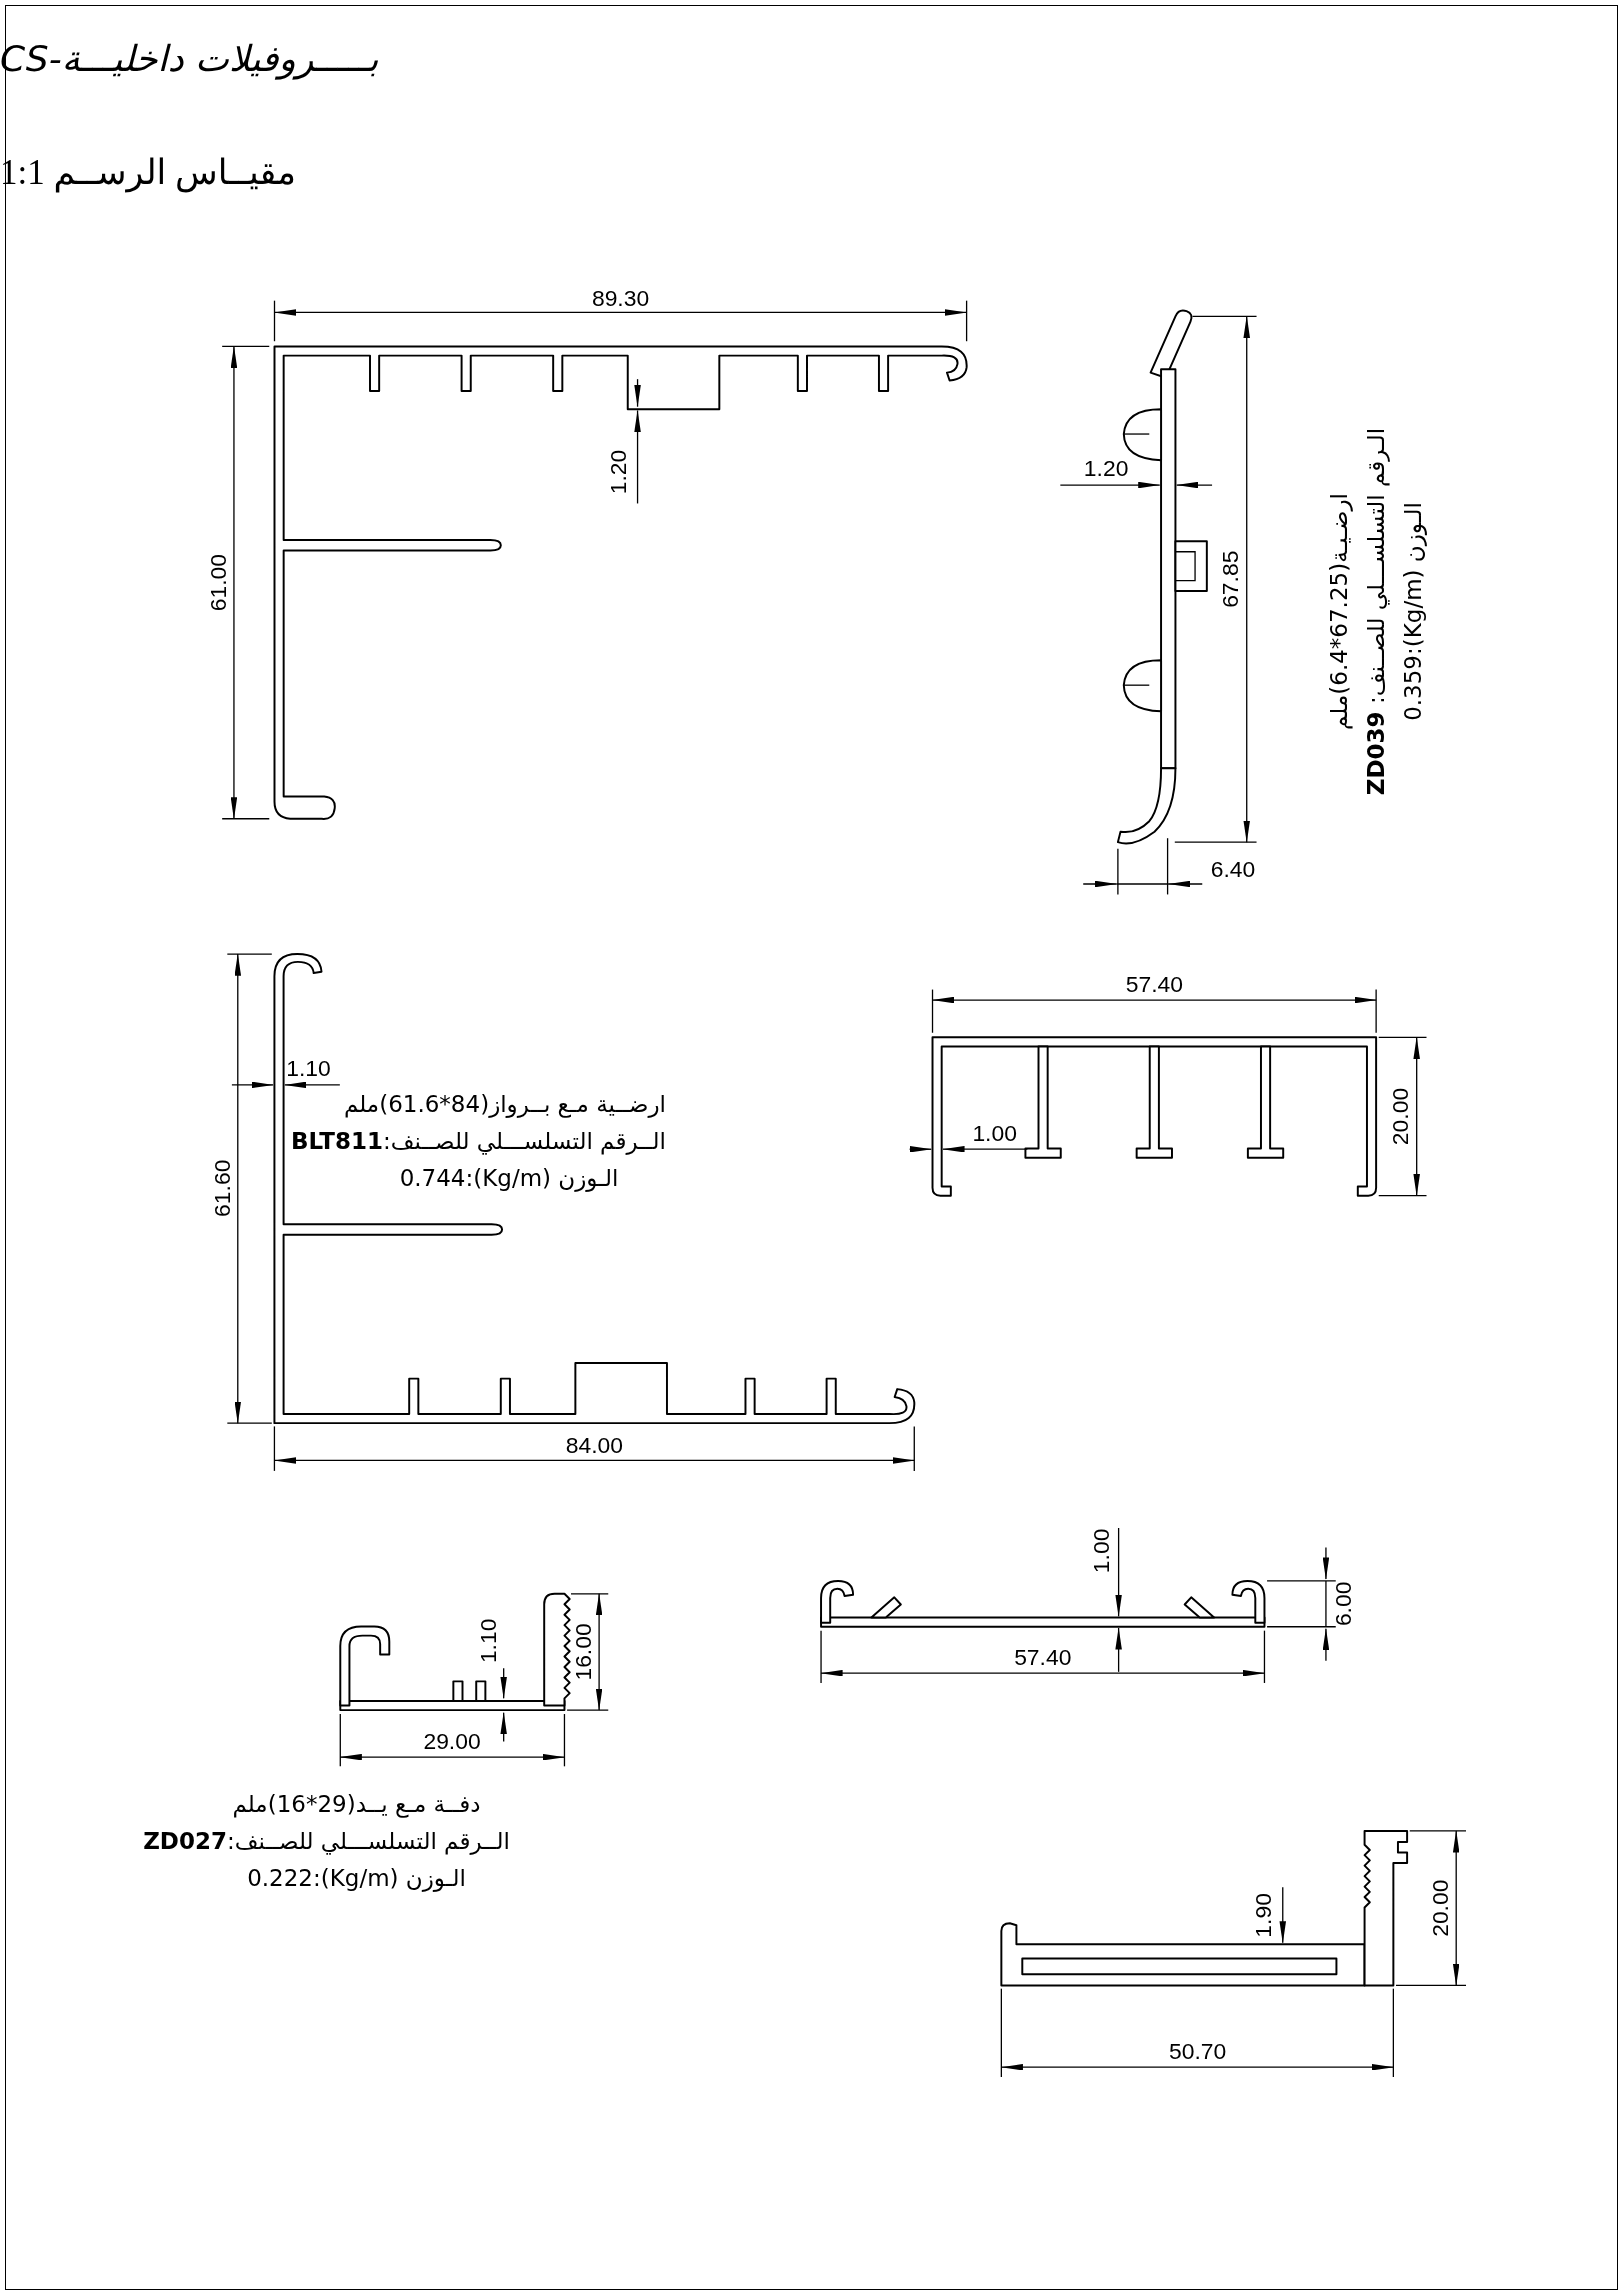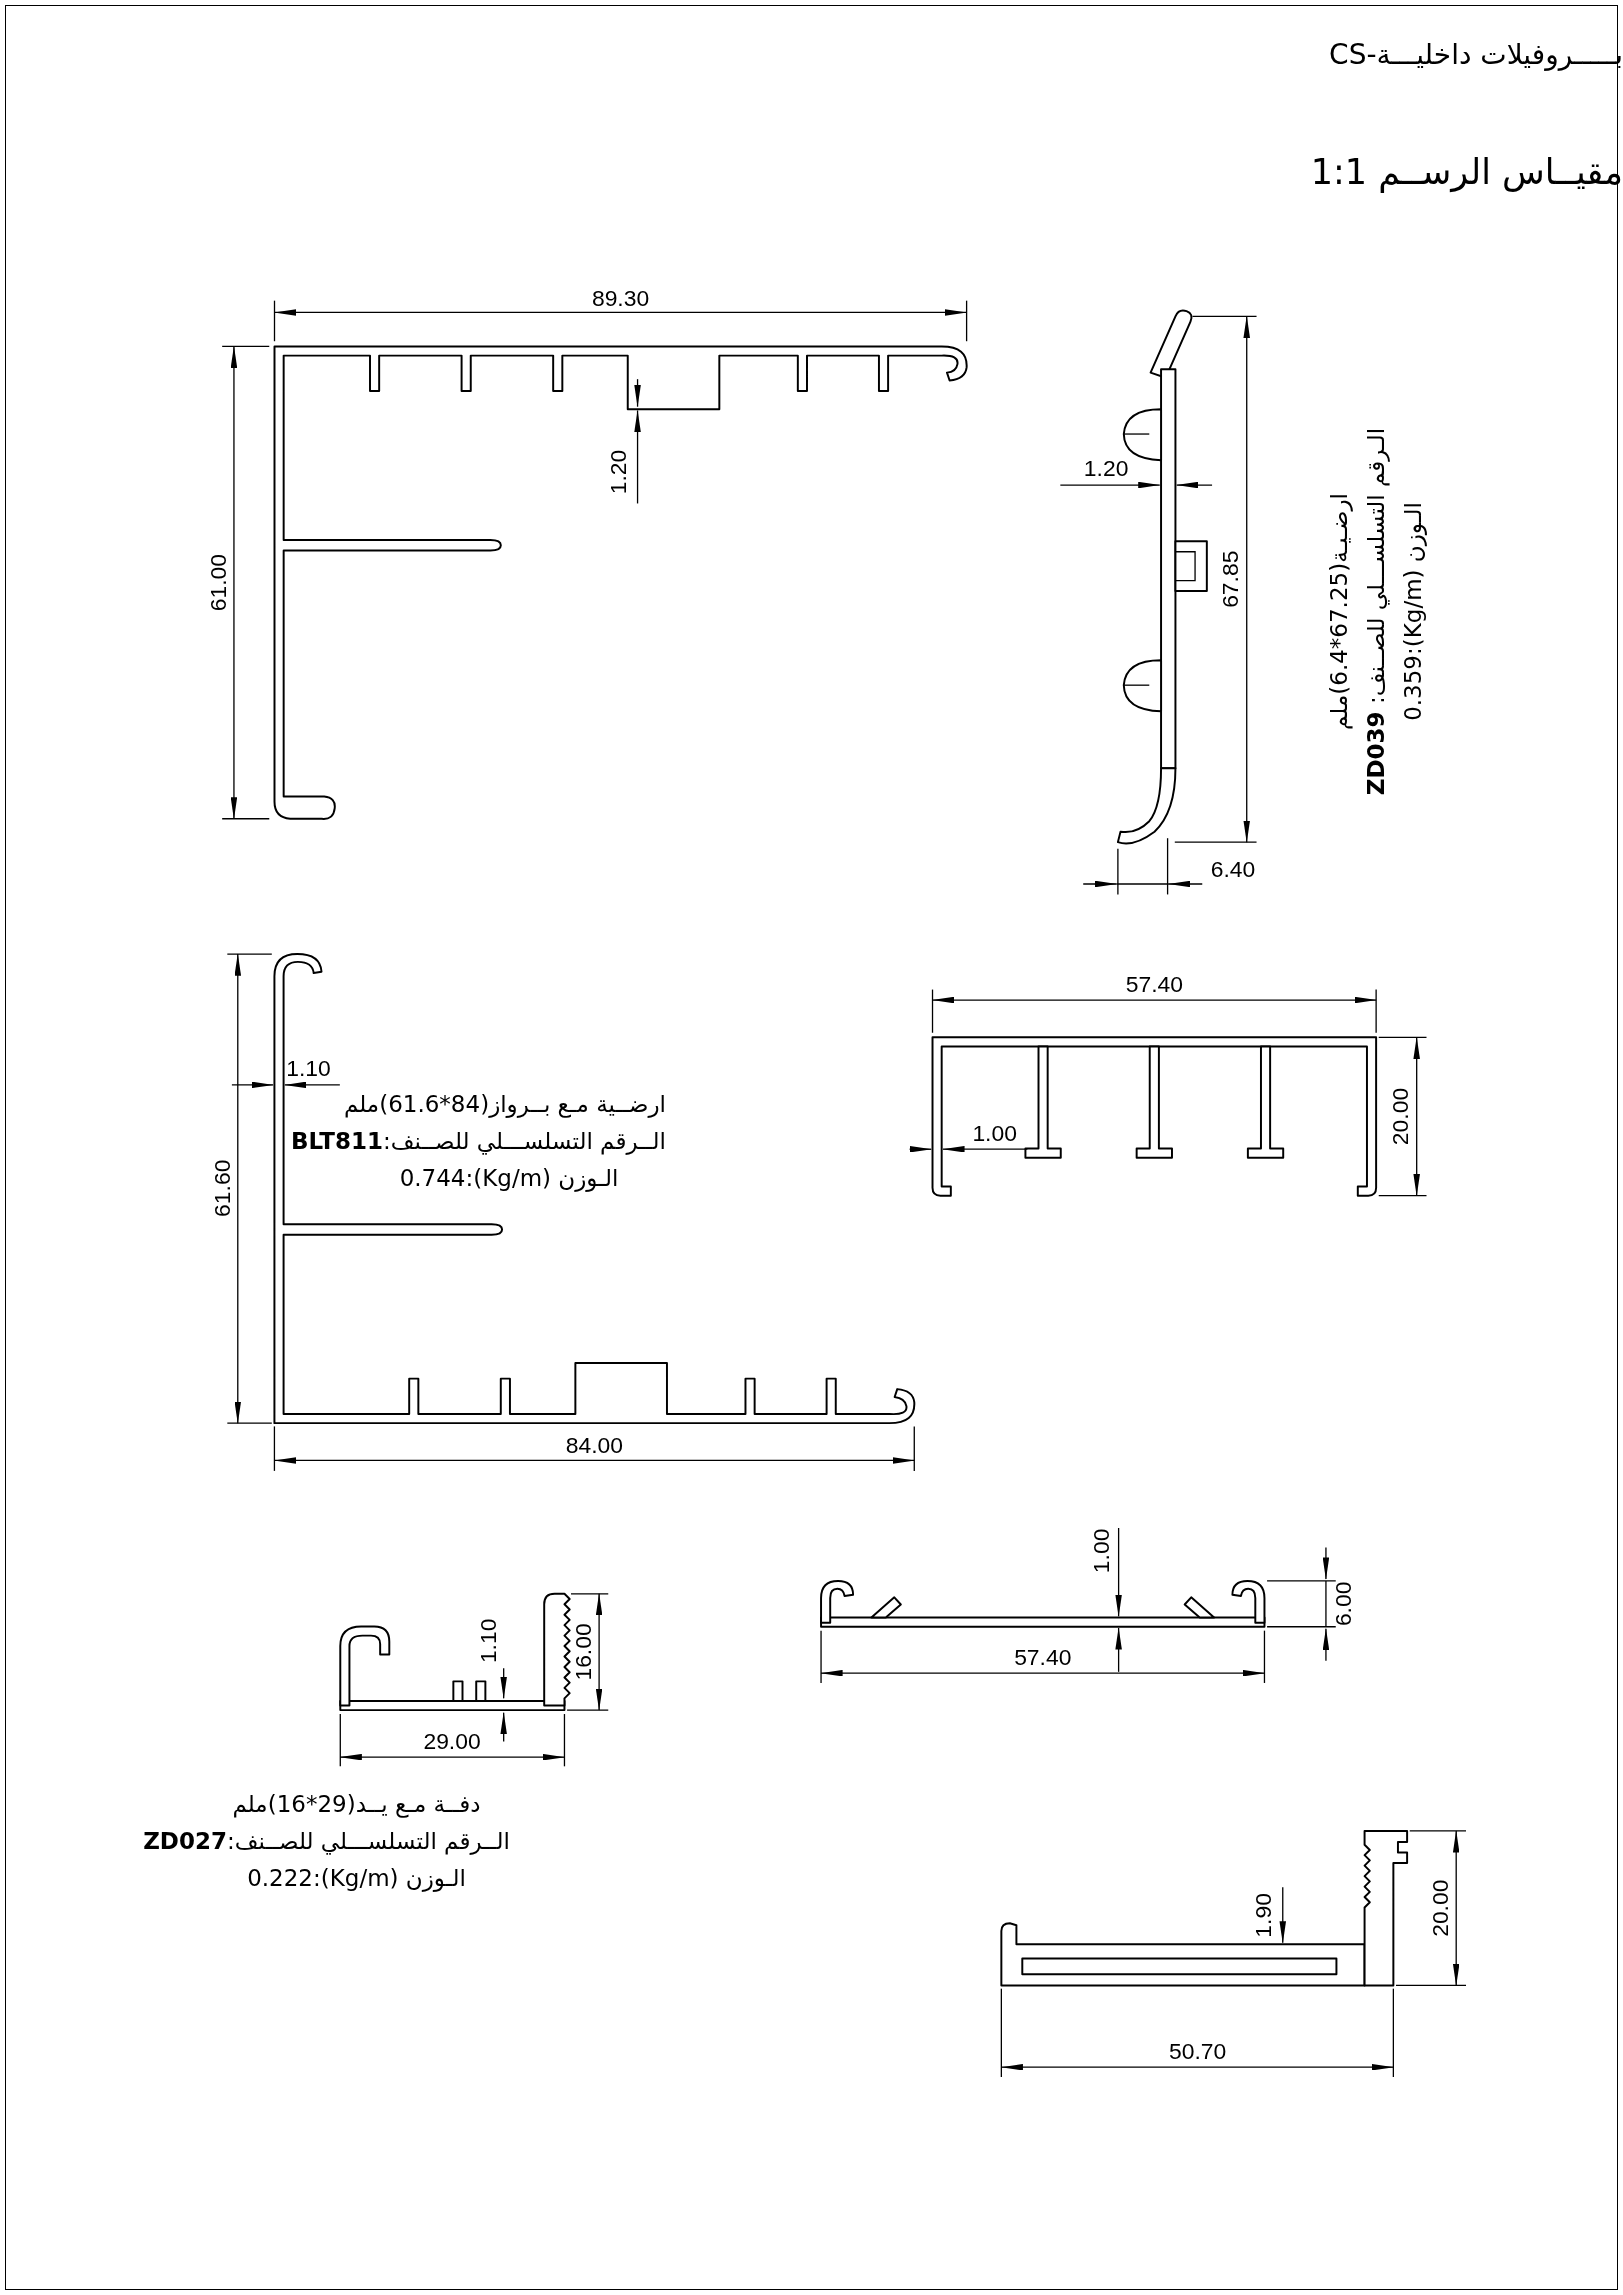--- a/index.html
+++ b/index.html
@@ -1,24 +1,24 @@
 <!DOCTYPE html>
 <html lang="ar" style="font-size:10.5px"><head>
 <meta charset="utf-8">
 <style>
   html,body{margin:0;padding:0;background:#fff;}
   .sheet{
     position:relative;width:1623px;height:2295px;background:#fff;
     font-family:"DejaVu Sans",sans-serif;color:#000;overflow:hidden;
   }
   .frame{position:absolute;inset:5.2px;border:1.3px solid #000;pointer-events:none;}
-  .title{position:absolute;top:38px;left:0;width:100%;text-align:right;
-         font-size:28px;direction:rtl;white-space:nowrap;}
-  .subtitle{position:absolute;top:152px;left:0;width:100%;text-align:right;
-         font-size:35px;direction:rtl;white-space:nowrap;}
+  .title{position:absolute;top:38px;left:0;width:100%;text-align:left;
+         font-size:36px;direction:rtl;white-space:nowrap;font-style:italic;}
+  .subtitle{position:absolute;top:152px;left:0;width:100%;text-align:left;
+         font-size:35px;direction:rtl;white-space:nowrap;font-family:Liberation Serif, serif;}
   .label{position:absolute;direction:rtl;text-align:center;font-size:23px;
          line-height:37px;white-space:nowrap;}
   .label b{font-weight:bold;}
   .rot{transform:rotate(-90deg);transform-origin:0 0;}
   svg{position:absolute;overflow:visible;}
   .ol{fill:#fff;stroke:#000;stroke-width:3;stroke-linejoin:round;}
   .dl{fill:none;stroke:#000;stroke-width:2;}
   .dt{font-family:"Liberation Sans","DejaVu Sans",sans-serif;font-size:35px;
       fill:#000;text-anchor:middle;}
 </style>

